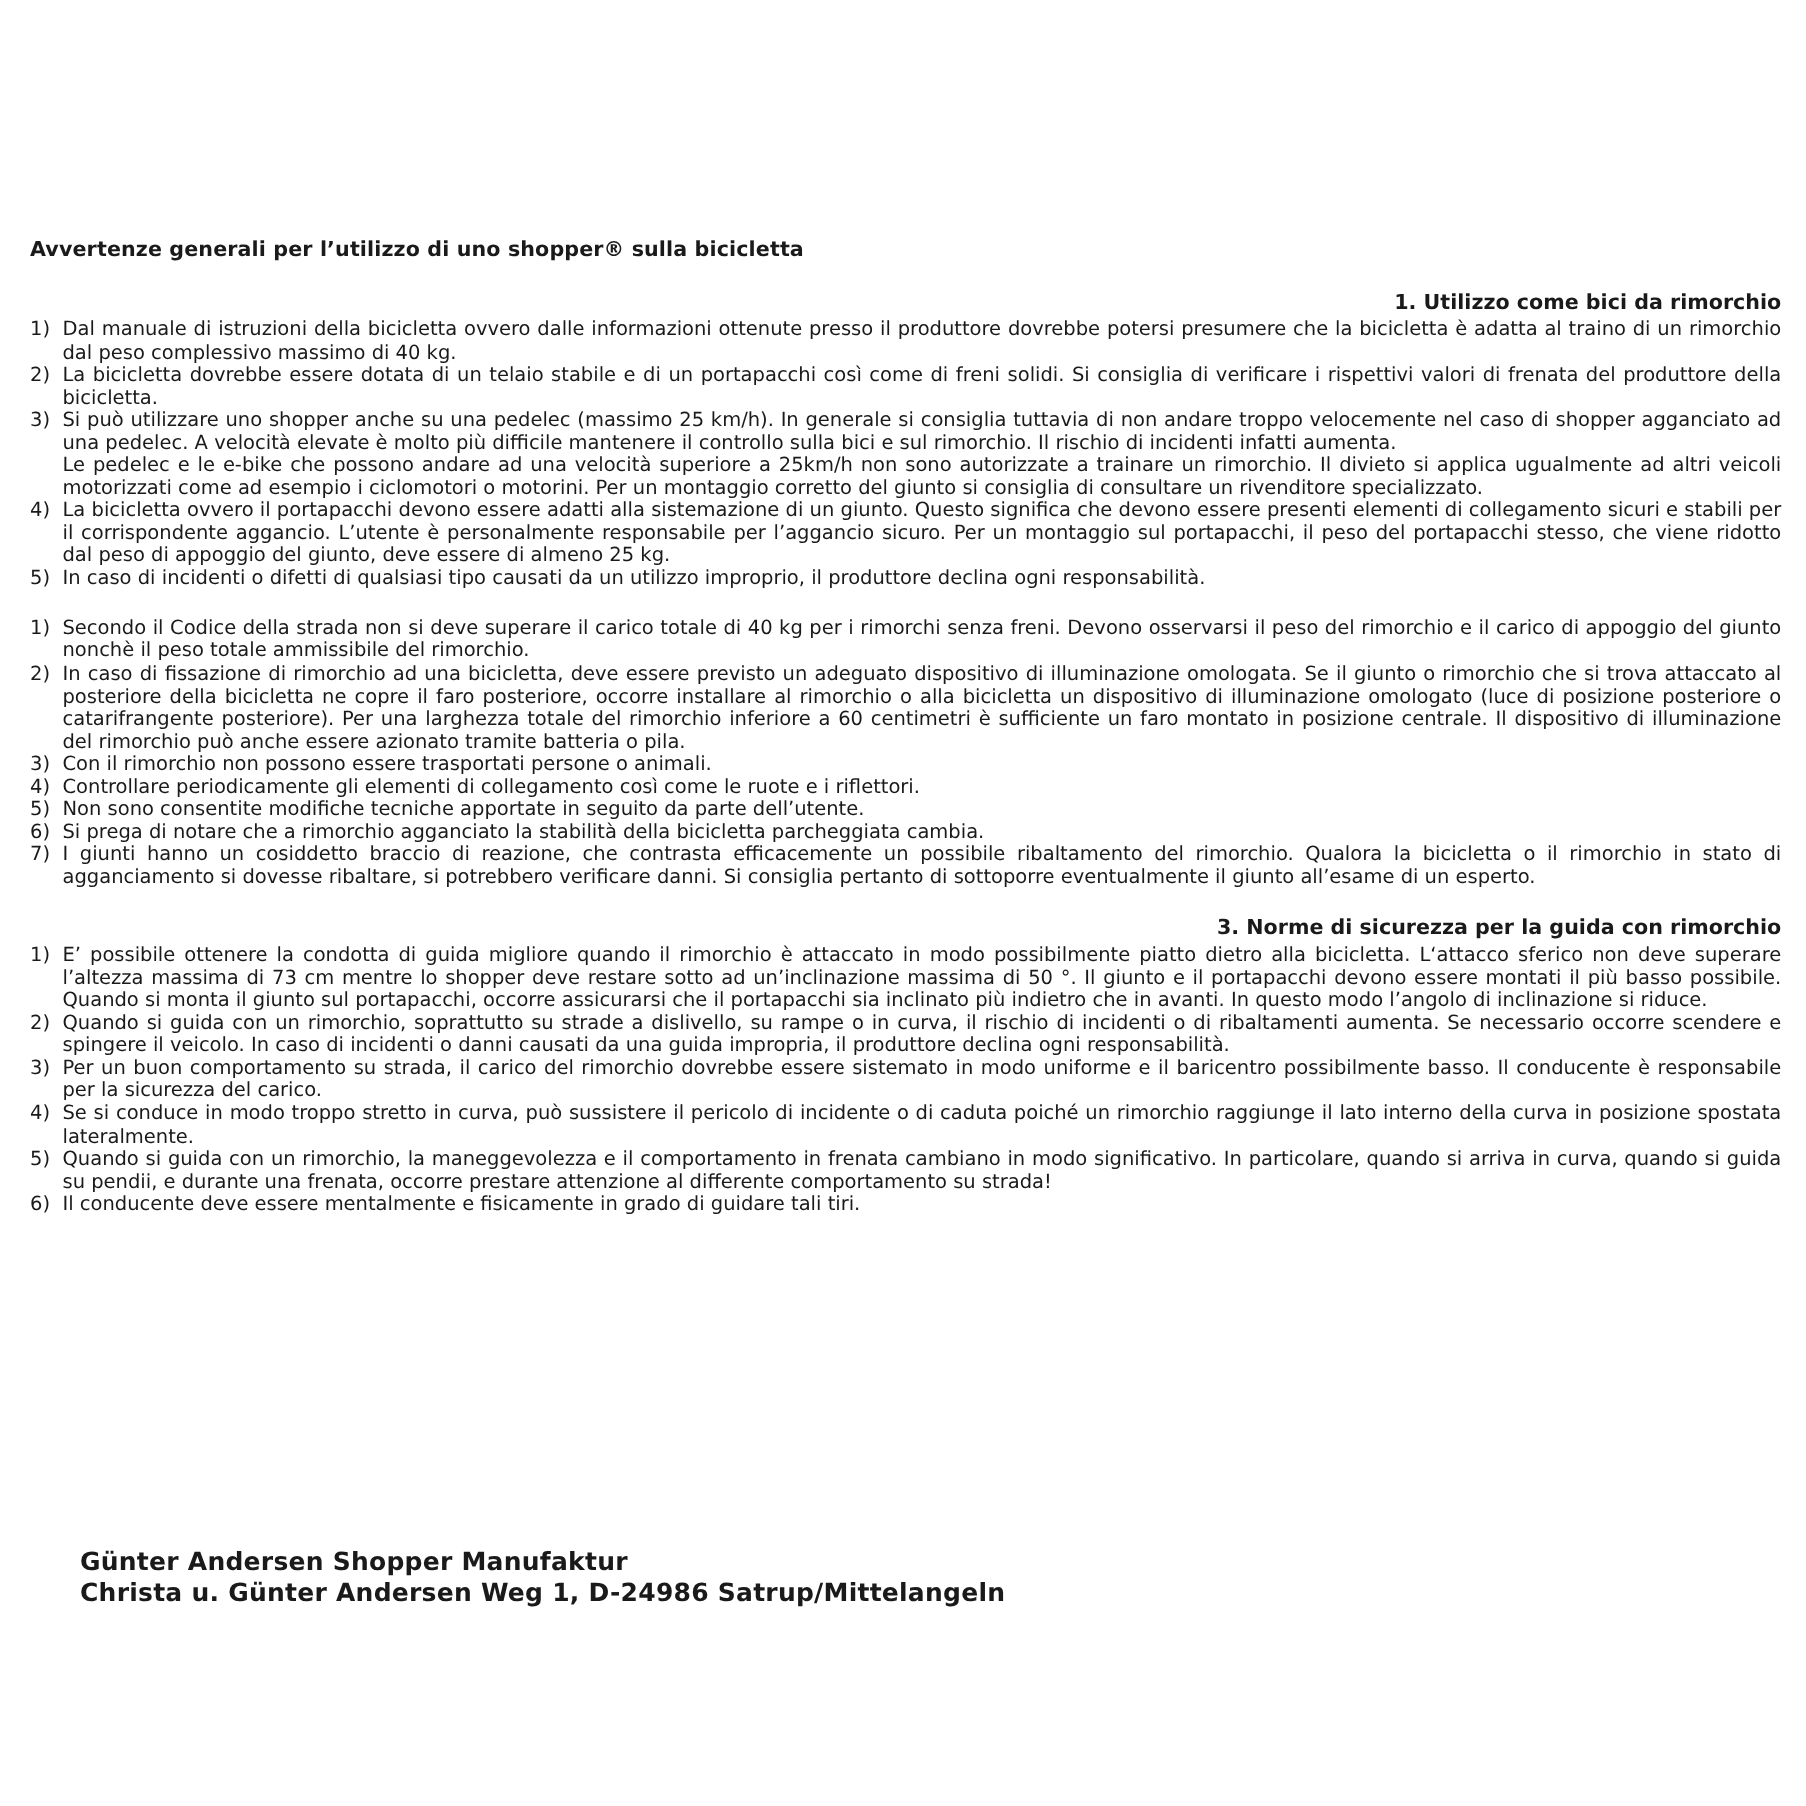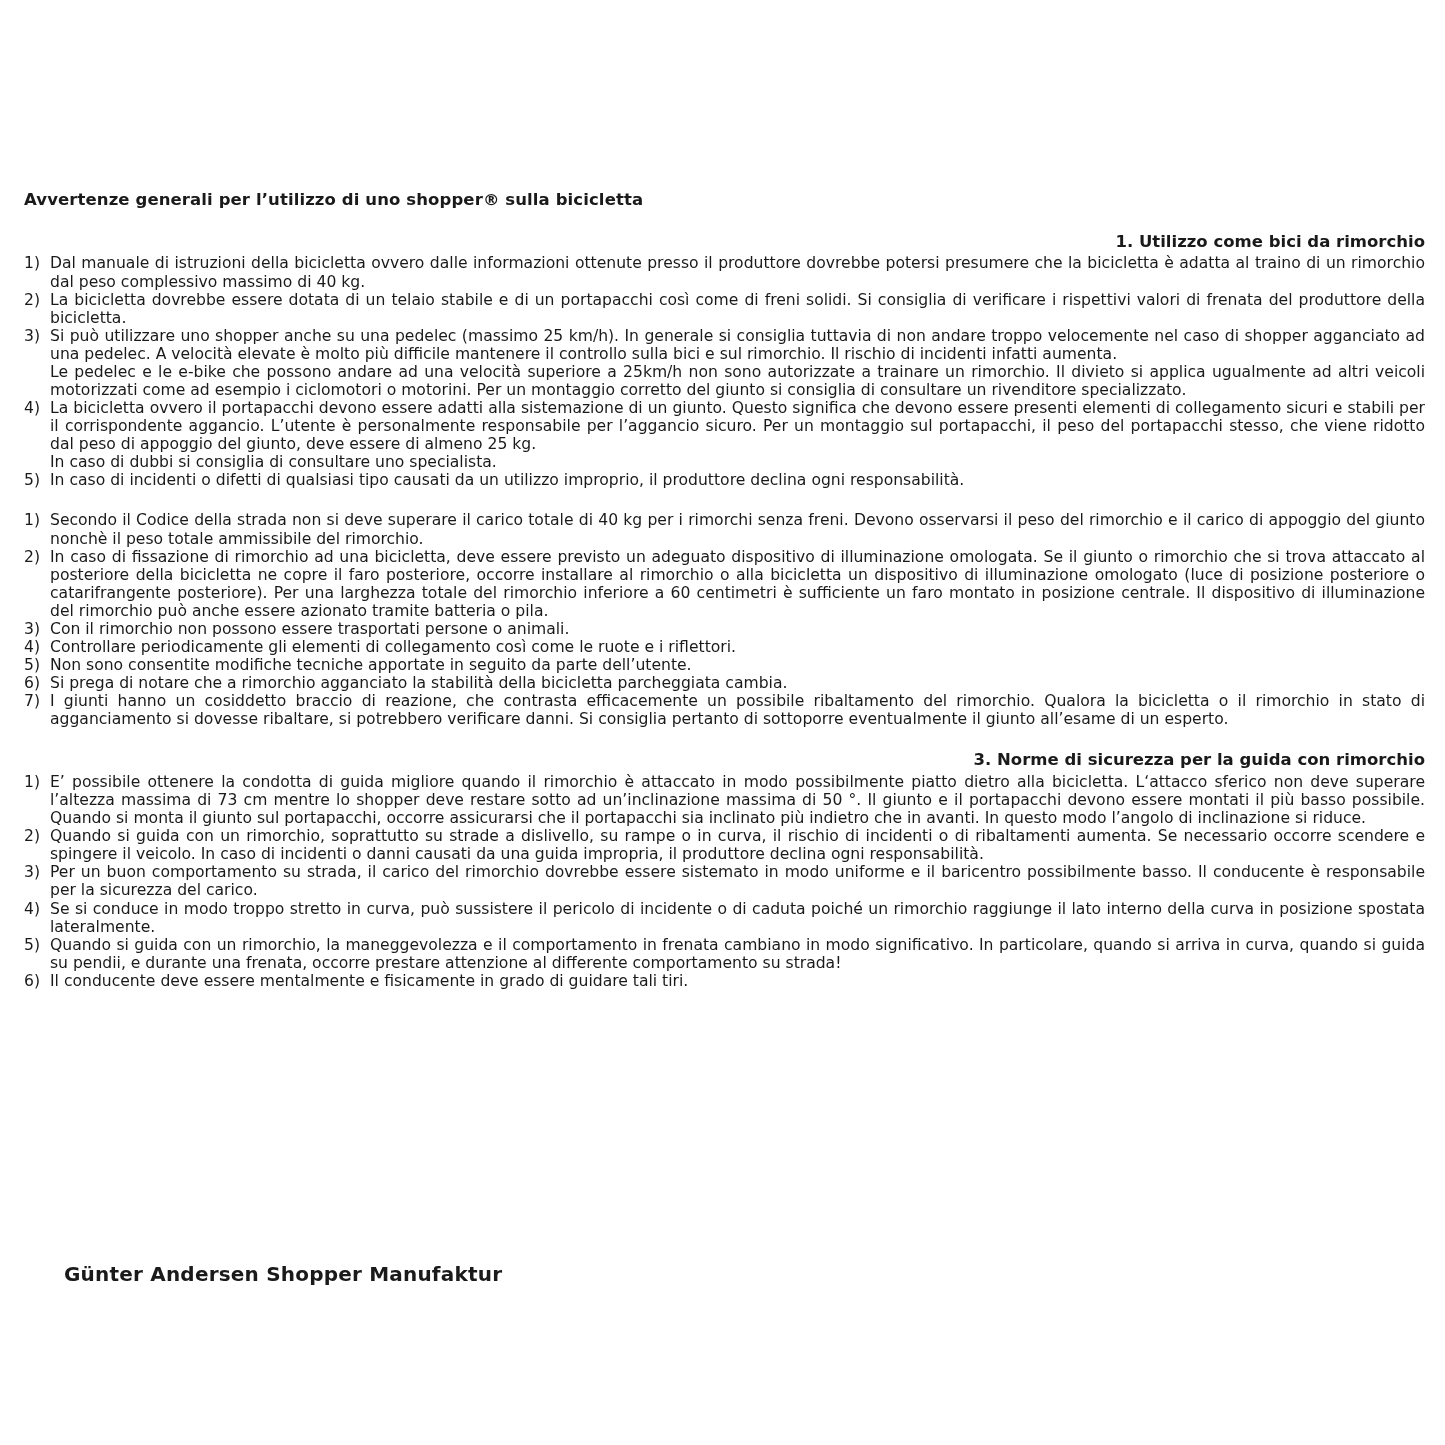--- a/index.html
+++ b/index.html
@@ -113,21 +113,20 @@
           <div class="item-marker">3)</div>
           <div class="item-body">
             <p class="subpara">Si può utilizzare uno shopper anche su una pedelec (massimo 25 km/h). In generale si consiglia tuttavia di non andare troppo velocemente nel caso di shopper agganciato ad una pedelec. A velocità elevate è molto più difficile mantenere il controllo sulla bici e sul rimorchio. Il rischio di incidenti infatti aumenta.</p>
             <p class="subpara">Le pedelec e le e-bike che possono andare ad una velocità superiore a 25km/h non sono autorizzate a trainare un rimorchio. Il divieto si applica ugualmente ad altri veicoli motorizzati come ad esempio i ciclomotori o motorini. Per un montaggio corretto del giunto si consiglia di consultare un rivenditore specializzato.</p>
           </div>
         </div>
         <div class="item">
           <div class="item-marker">4)</div>
           <div class="item-body">
             <p class="subpara">La bicicletta ovvero il portapacchi devono essere adatti alla sistemazione di un giunto. Questo significa che devono essere presenti elementi di collegamento sicuri e stabili per il corrispondente aggancio. L’utente è personalmente responsabile per l’aggancio sicuro. Per un montaggio sul portapacchi, il peso del portapacchi stesso, che viene ridotto dal peso di appoggio del giunto,  deve essere di almeno 25 kg.</p>
-            <p class="subpara">In caso di dubbi si consiglia di consultare uno specialista.</p>
           </div>
         </div>
         <div class="item">
           <div class="item-marker">5)</div>
           <div class="item-body">
             <p class="subpara">In caso di incidenti o difetti di qualsiasi tipo causati da un utilizzo improprio, il produttore declina ogni responsabilità.</p>
           </div>
         </div>
       </div>
       <div class="section">
@@ -210,15 +209,16 @@
           <div class="item-marker">6)</div>
           <div class="item-body">
             <p class="subpara">Il conducente deve essere mentalmente e fisicamente in grado di guidare tali tiri.</p>
           </div>
         </div>
       </div>
     </div>
 
   <div class="footer">
     <div class="footer-line1">Günter Andersen Shopper Manufaktur</div>
+    <div class="footer-line2">Christa u. Günter Andersen Weg 1, D-24986 Satrup/Mittelangeln</div>
   </div>
 
 </div>
 
 </body></html>

